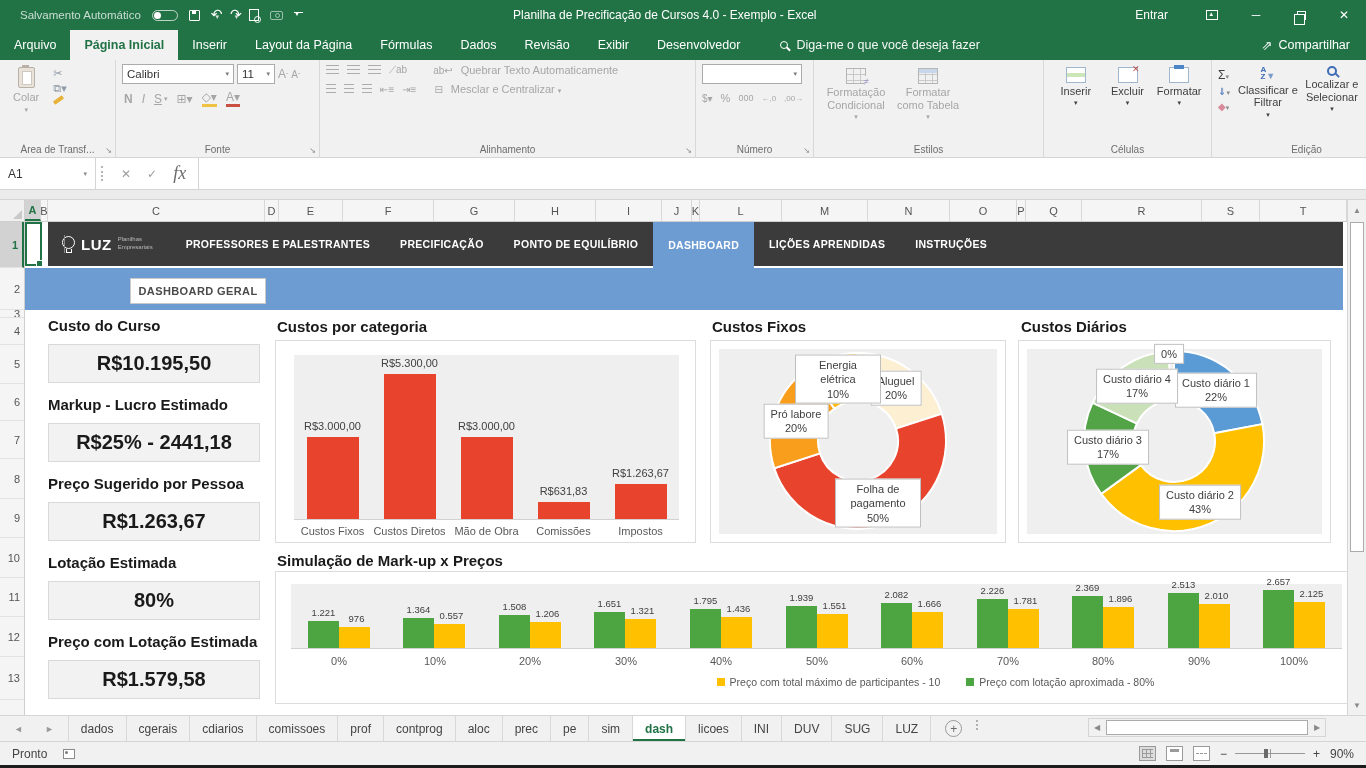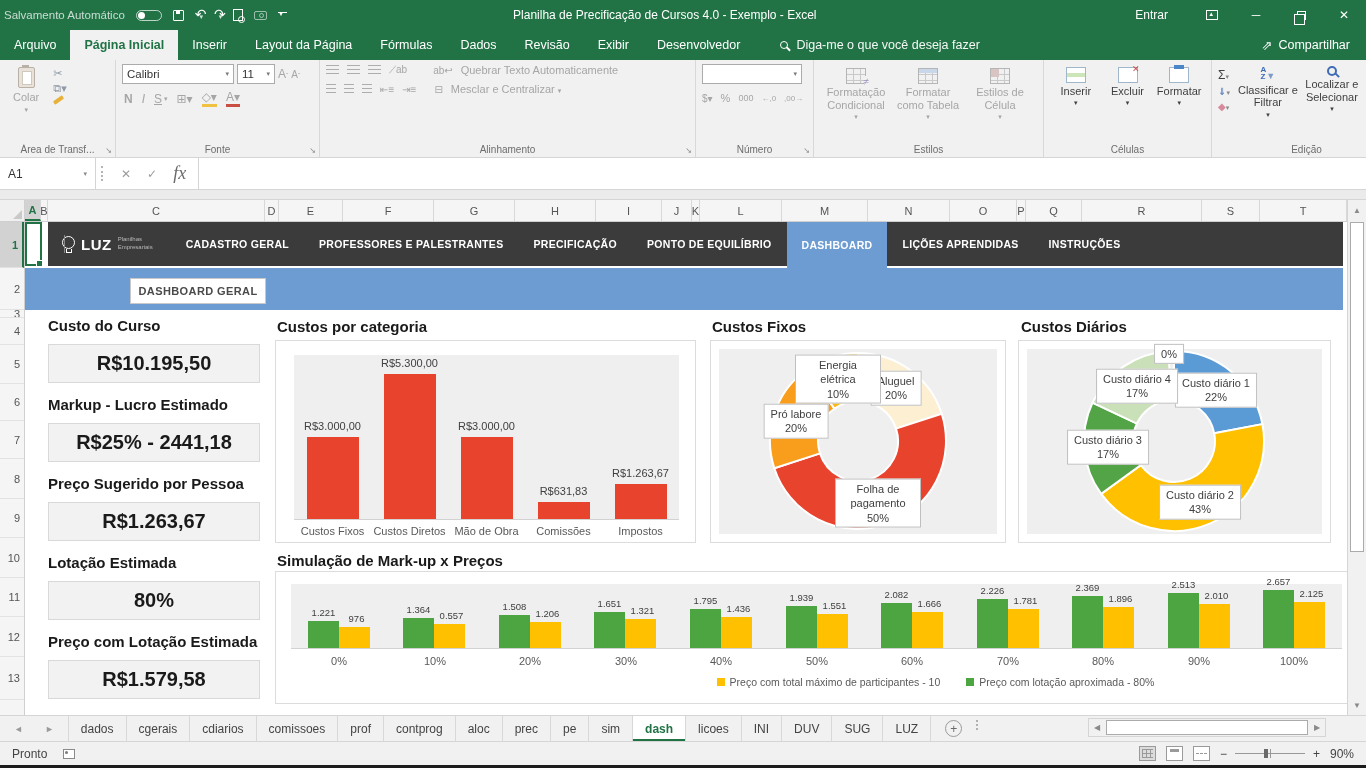--- a/index.html
+++ b/index.html
@@ -3,21 +3,21 @@
 <meta charset="utf-8">
 <style>
   *{box-sizing:border-box;margin:0;padding:0}
   html,body{width:1366px;height:768px;overflow:hidden}
   body{font-family:"Liberation Sans","DejaVu Sans",sans-serif;background:#fff;color:#333}
   .app{position:relative;width:1366px;height:768px;overflow:hidden;background:#fff}
 
   
   .titlebar{position:absolute;top:0;left:0;right:0;height:30px;background:#217346;color:#fff;
     display:flex;align-items:center;font-size:12px}
-  .qat{display:flex;align-items:center;gap:11px;padding-left:4px}
+  .qat{display:flex;align-items:center;gap:11px;padding-left:20px}
   .autosave{color:rgba(255,255,255,.75);font-size:11.5px}
   .toggle{width:26px;height:11px;border:1px solid rgba(255,255,255,.7);border-radius:6px;position:relative}
   .toggle::after{content:"";position:absolute;left:1px;top:1px;width:7px;height:7px;border-radius:50%;background:#fff}
   .i-floppy{width:11px;height:11px;border:1.5px solid #fff;border-radius:1px;position:relative}
   .i-floppy::after{content:"";position:absolute;left:2px;top:0;width:4px;height:3px;background:#fff}
   .i-undo,.i-redo{font-size:14px;line-height:10px;color:#fff}
   .dd{font-size:7px;color:rgba(255,255,255,.8);margin-left:-7px}
   .i-docmag{width:10px;height:12px;border:1.2px solid #fff;position:relative}
   .i-docmag::after{content:"";position:absolute;right:-3px;bottom:-3px;width:5px;height:5px;border:1.2px solid #fff;border-radius:50%}
   .i-cam{width:13px;height:9px;border:1.2px solid rgba(255,255,255,.55);border-radius:2px;position:relative}
@@ -310,25 +310,20 @@
       <span class="stylebtn dis">
         <span class="i-grid cf"></span>
         <span>Formatação Condicional</span>
           <span style="font-size:7px">▾</span>
       </span>
       <span class="stylebtn dis">
         <span class="i-grid ft"></span>
         <span>Formatar como Tabela</span>
           <span style="font-size:7px">▾</span>
       </span>
-      <span class="stylebtn dis">
-        <span class="i-grid cs"></span>
-        <span>Estilos de Célula</span>
-          <span style="font-size:7px">▾</span>
-      </span>
       <span class="glabel">Estilos</span>
     </div>
 
     <div class="rgroup" style="width:168px;display:flex">
       <span class="cellbtn">
         <span class="i-cellg ins"></span>
         <span>Inserir</span>
           <span style="font-size:7px">▾</span>
       </span>
       <span class="cellbtn">
@@ -426,21 +421,20 @@
   <div class="canvas" id="canvas">
     <div class="a1cell"></div>
     <div class="a1sel"></div>
     <div class="navbar" id="navBar">
       <div class="brand">
         <span class="i-bulb"></span>
         <span class="luz">LUZ</span>
         <span class="bar"></span>
         <span class="tag"><span>Planilhas</span><br><span>Empresariais</span></span>
       </div>
-    <div class="navitem">CADASTRO GERAL</div>
         <div class="navitem">PROFESSORES E PALESTRANTES</div>
         <div class="navitem">PRECIFICAÇÃO</div>
         <div class="navitem">PONTO DE EQUILÍBRIO</div>
         <div class="navitem active">DASHBOARD</div>
         <div class="navitem">LIÇÕES APRENDIDAS</div>
         <div class="navitem">INSTRUÇÕES</div>
       </div>
     <div class="blueband"></div>
     <div class="badge">DASHBOARD GERAL</div>
 

